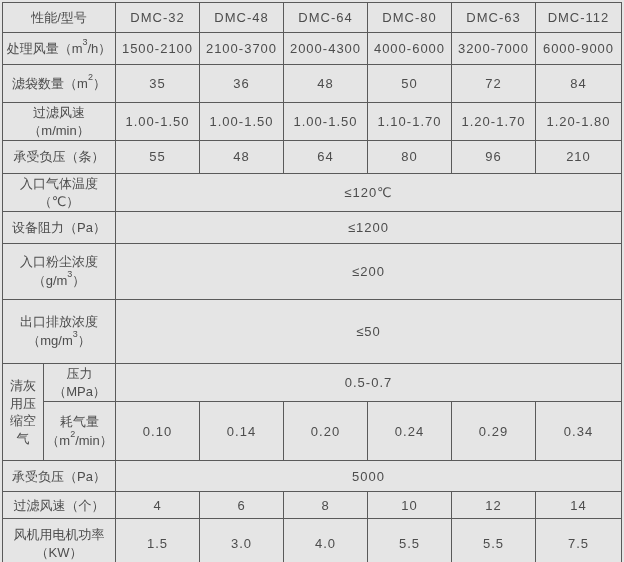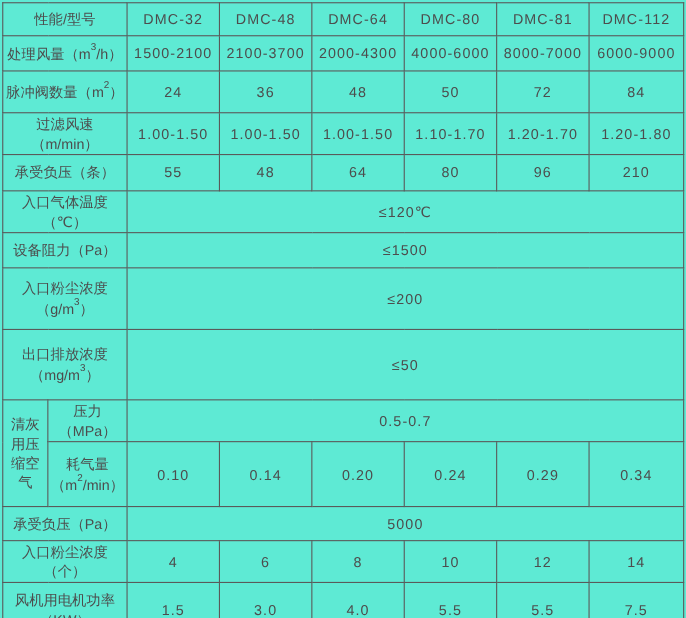--- a/index.html
+++ b/index.html
@@ -5,21 +5,21 @@
   html, body {
     margin: 0;
     padding: 0;
     background: #ffffff;
     font-family: "Liberation Sans", "DejaVu Sans", sans-serif;
   }
   .page {
     position: relative;
     width: 624px;
     height: 562px;
-    background: #5eead4;
+    background: #e5e5e5;
     overflow: hidden;
   }
   table.spec {
     position: absolute;
     left: 2px;
     top: 2px;
     width: 619px;
     border-collapse: collapse;
     table-layout: fixed;
   }
@@ -80,37 +80,37 @@
         <col style="width:86px">
     </colgroup>
     <tbody>
 
       <tr class="r1">
         <td colspan="2">性能/型号</td>
         <td class="num">DMC-32</td>
         <td class="num">DMC-48</td>
         <td class="num">DMC-64</td>
         <td class="num">DMC-80</td>
-        <td class="num">DMC-81</td>
+        <td class="num">DMC-63</td>
         <td class="num">DMC-112</td>
       </tr>
 
       <tr class="r2">
         <td colspan="2"><span>处理风量（m</span><sup class="sp">3</sup><span>/h）</span></td>
         <td class="num">1500-2100</td>
         <td class="num">2100-3700</td>
         <td class="num">2000-4300</td>
         <td class="num">4000-6000</td>
-        <td class="num">8000-7000</td>
+        <td class="num">3200-7000</td>
         <td class="num">6000-9000</td>
       </tr>
 
       <tr class="r3">
-        <td colspan="2"><span>脉冲阀数量（m</span><sup class="sp">2</sup><span>）</span></td>
-        <td class="num">24</td>
+        <td colspan="2"><span>滤袋数量（m</span><sup class="sp">2</sup><span>）</span></td>
+        <td class="num">35</td>
         <td class="num">36</td>
         <td class="num">48</td>
         <td class="num">50</td>
         <td class="num">72</td>
         <td class="num">84</td>
       </tr>
 
       <tr class="r4">
         <td colspan="2">过滤风速（m/min）</td>
         <td class="num">1.00-1.50</td>
@@ -131,21 +131,21 @@
         <td class="num">210</td>
       </tr>
 
       <tr class="r6">
         <td colspan="2">入口气体温度（℃）</td>
         <td colspan="6" class="num">≤120℃</td>
       </tr>
 
       <tr class="r7">
         <td colspan="2">设备阻力（Pa）</td>
-        <td colspan="6" class="num">≤1500</td>
+        <td colspan="6" class="num">≤1200</td>
       </tr>
 
       <tr class="r8">
         <td colspan="2">
           <div>入口粉尘浓度</div>
           <div><span>（g/m</span><sup class="sp">3</sup><span>）</span></div>
         </td>
         <td colspan="6" class="num">≤200</td>
       </tr>
 
@@ -175,21 +175,21 @@
         <td class="num">0.29</td>
         <td class="num">0.34</td>
       </tr>
 
       <tr class="r12">
         <td colspan="2">承受负压（Pa）</td>
         <td colspan="6" class="num">5000</td>
       </tr>
 
       <tr class="r13">
-        <td colspan="2">入口粉尘浓度（个）</td>
+        <td colspan="2">过滤风速（个）</td>
         <td class="num">4</td>
         <td class="num">6</td>
         <td class="num">8</td>
         <td class="num">10</td>
         <td class="num">12</td>
         <td class="num">14</td>
       </tr>
 
       <tr class="r14">
         <td colspan="2">

